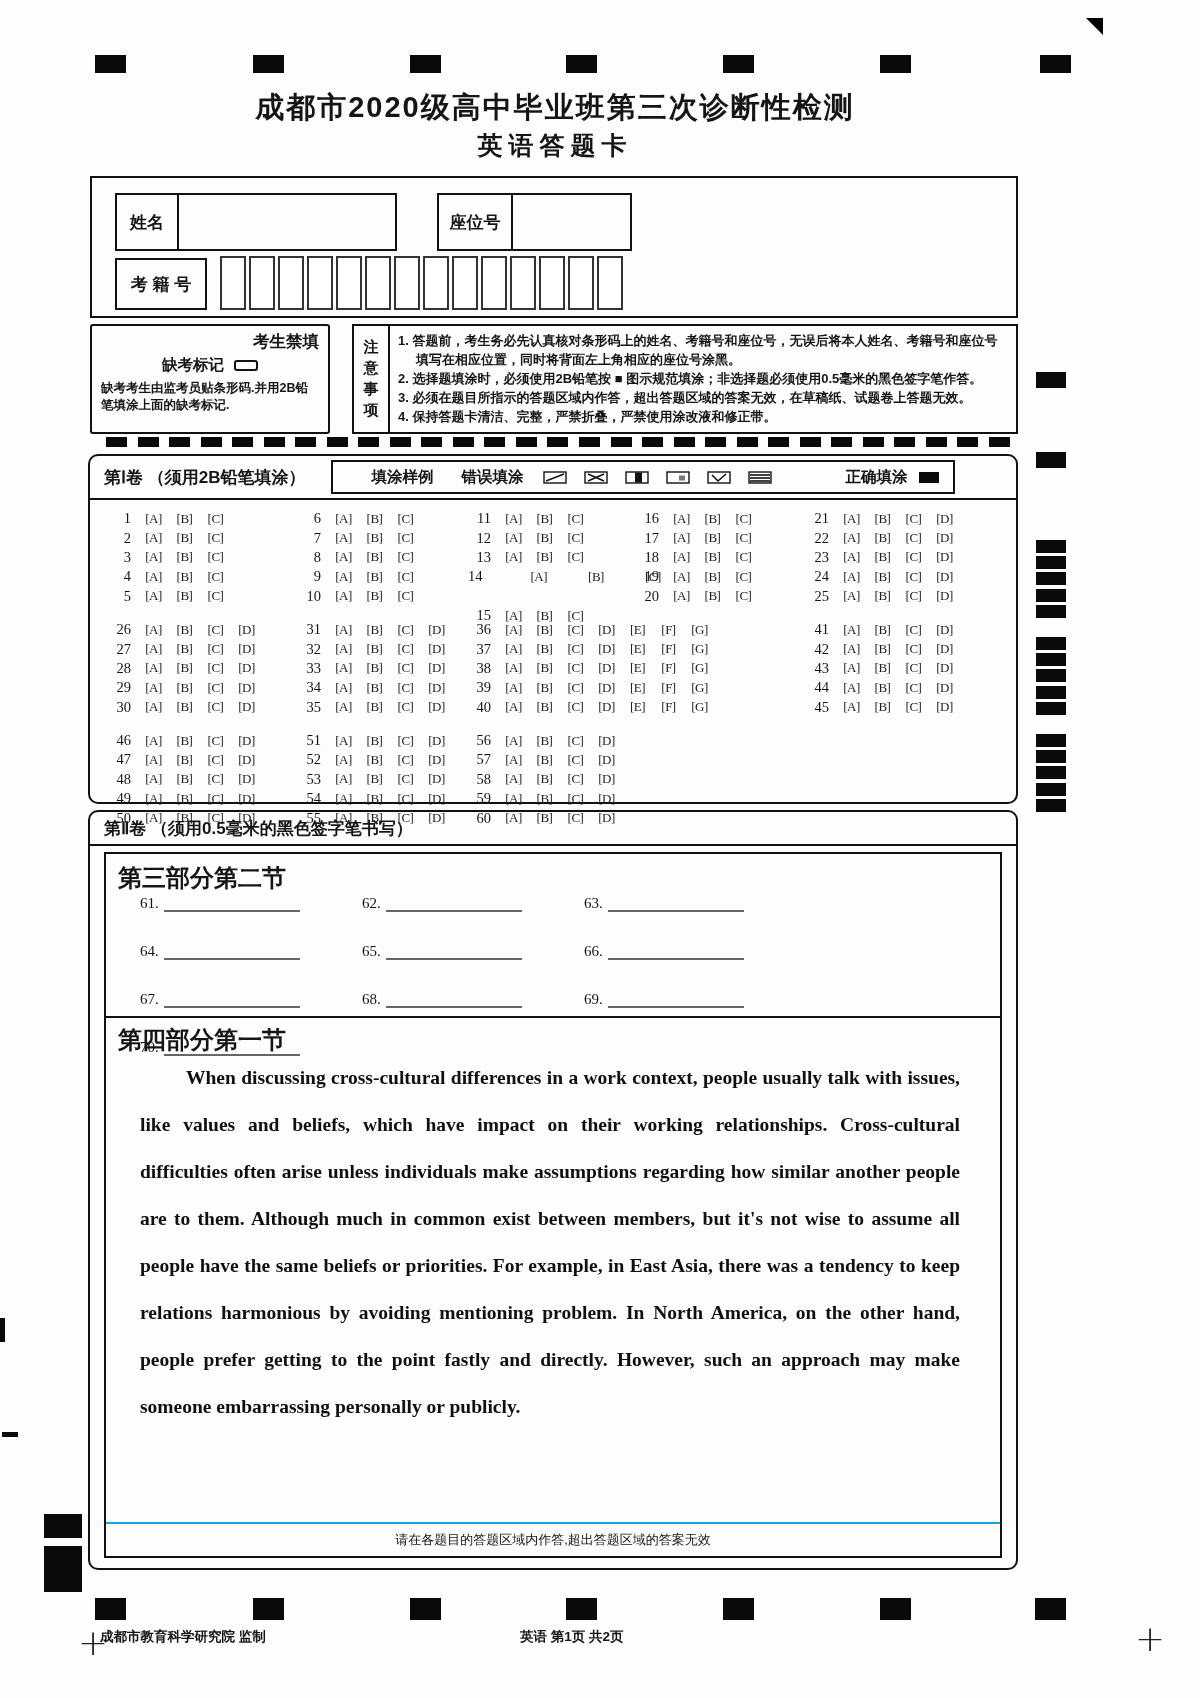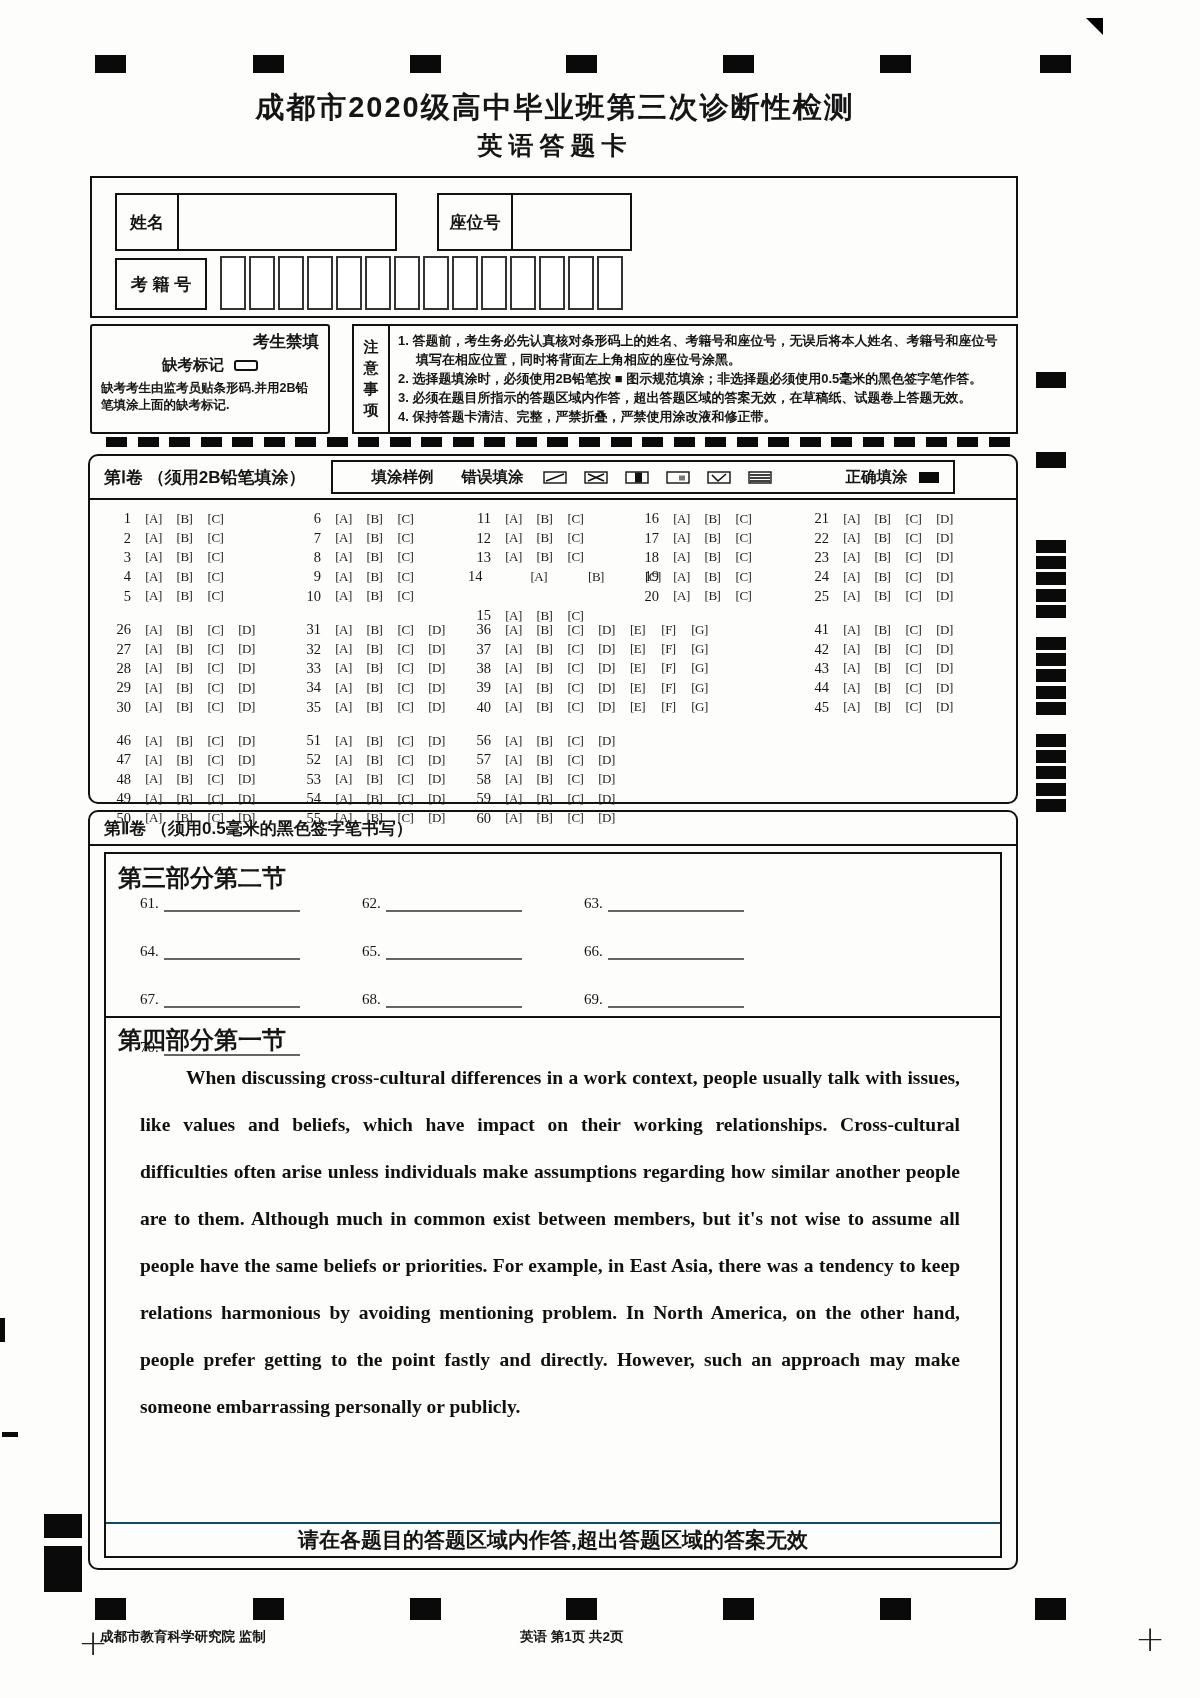--- a/index.html
+++ b/index.html
@@ -93,22 +93,22 @@
   .part-title { position:absolute; left:12px; font-size:24px; font-weight:bold; }
   .blanks { position:absolute; left:10px; top:34px; right:4px; display:flex; flex-wrap:wrap;margin-left:24px; }
   .blank-item { width:222px; height:24px; margin-bottom:24px; display:flex; align-items:flex-end; }
   .blank-num { font-family:"Liberation Serif", serif; font-size:15px; }
   .blank-line { width:136px; border-bottom:2px solid #666; height:18px; margin-left:5px; }
   .divider { position:absolute; left:0; right:0; top:162px; border-top:2px solid #111; }
   .passage { position:absolute; left:34px; right:40px; top:200px;
     font-family:"Liberation Serif", serif; font-size:19.5px; font-weight:600;
     line-height:47px; text-indent:46px; text-align:justify; color:#101010; }
   .bottom-note { position:absolute; left:0; right:0; bottom:0; height:34px;
-    border-top:2px solid #0c4a6e; text-align:center; line-height:32px;
-    font-size:21px; font-weight:bold; }
+    border-top:2px solid #0ea5e9; text-align:center; line-height:32px;
+    font-size:13px; font-weight:normal; }
 
   
   .footer-left { position:absolute; left:100px; top:1628px; font-size:13.5px; font-weight:bold; }
   .footer-center { position:absolute; left:520px; top:1628px; font-size:13.5px; font-weight:bold; }
   .cross { position:absolute; font-size:36px; font-weight:100; color:#222;
     font-family:"DejaVu Sans", sans-serif; }
 </style>
 </head>
 <body>
 

